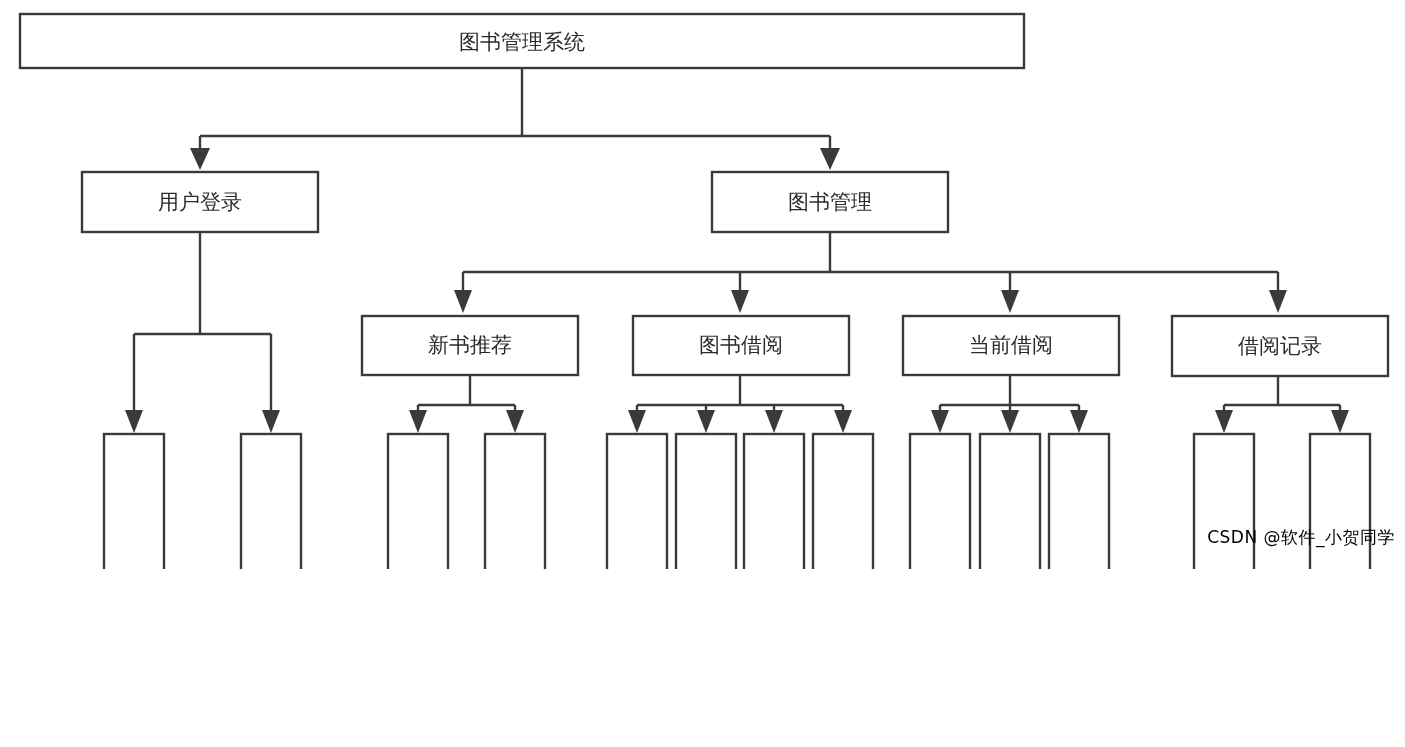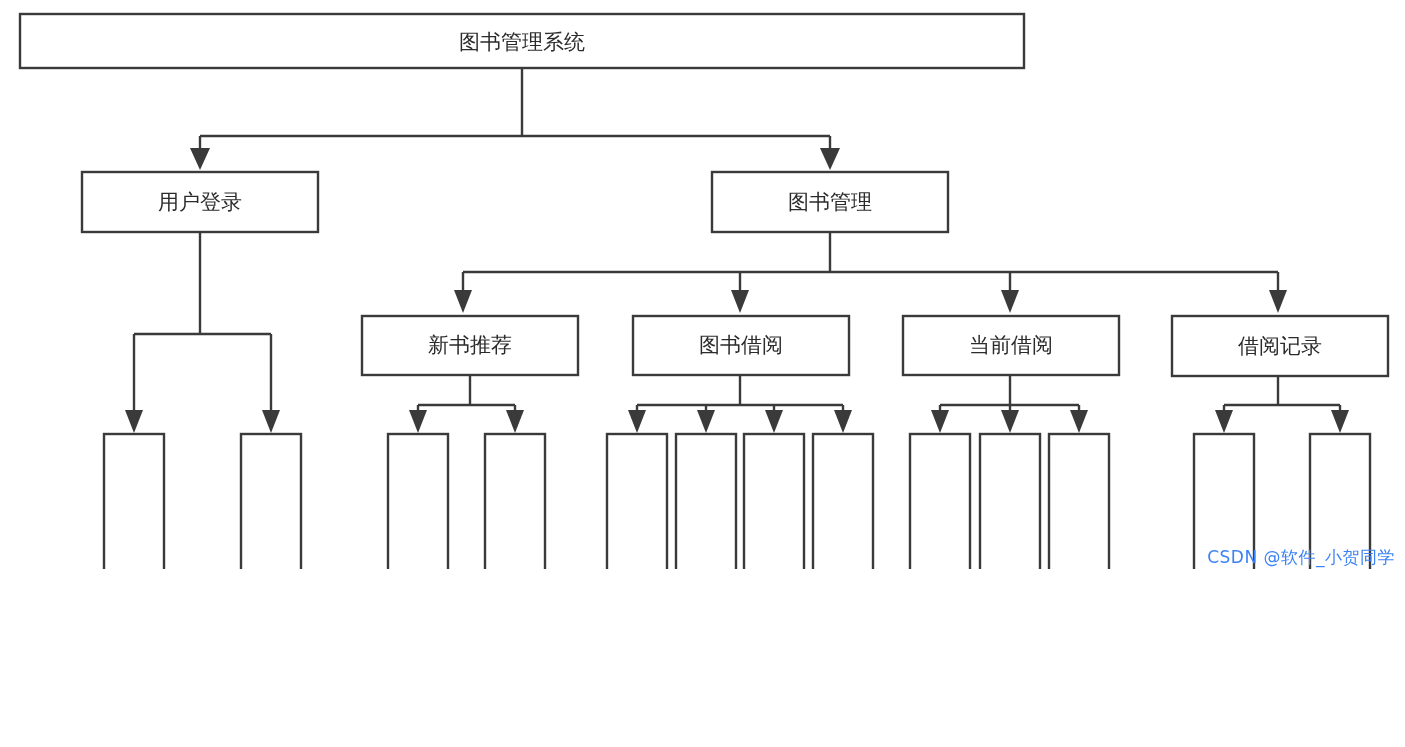--- a/index.html
+++ b/index.html
@@ -57,24 +57,24 @@
     line-height: 1.12;
     color: #2b2b2b;
     letter-spacing: 1.5px;
     text-align: center;
     white-space: nowrap;
     pointer-events: none;
   }
   .watermark {
     position: absolute;
     right: 10px;
-    bottom: 0;
+    bottom: 20px;
     font-family: "DejaVu Sans", "Liberation Sans", sans-serif;
     font-size: 17px;
-    color: #3b82f6;
+    color: #000000;
     letter-spacing: 0.5px;
     white-space: nowrap;
     pointer-events: none;
   }
 </style>
 </head>
 <body>
 
 <div id="diagram-root">
 

